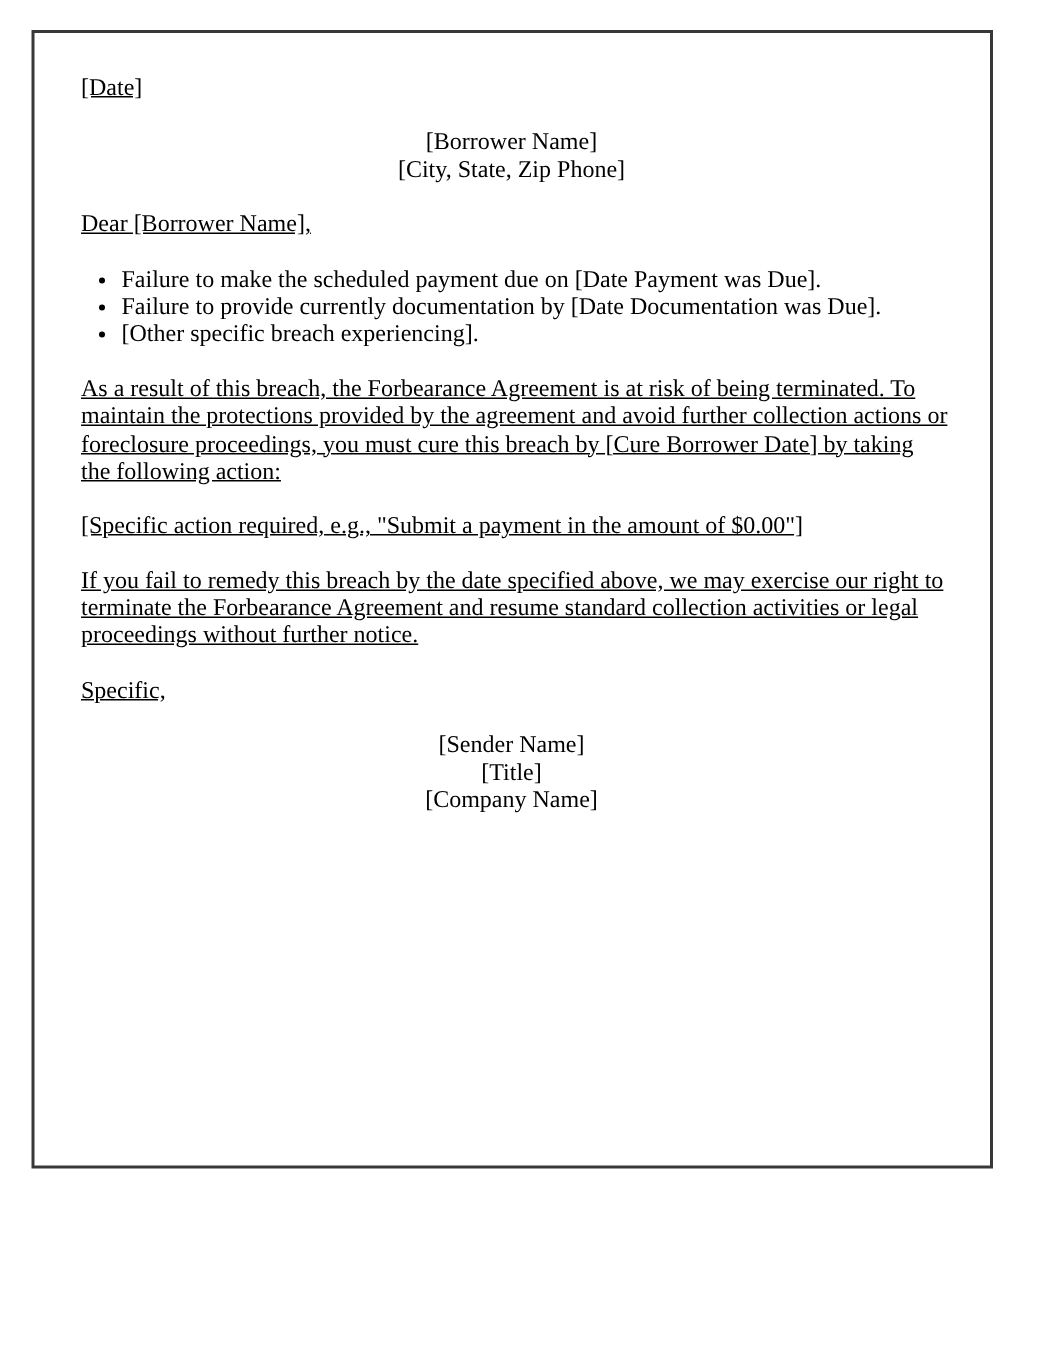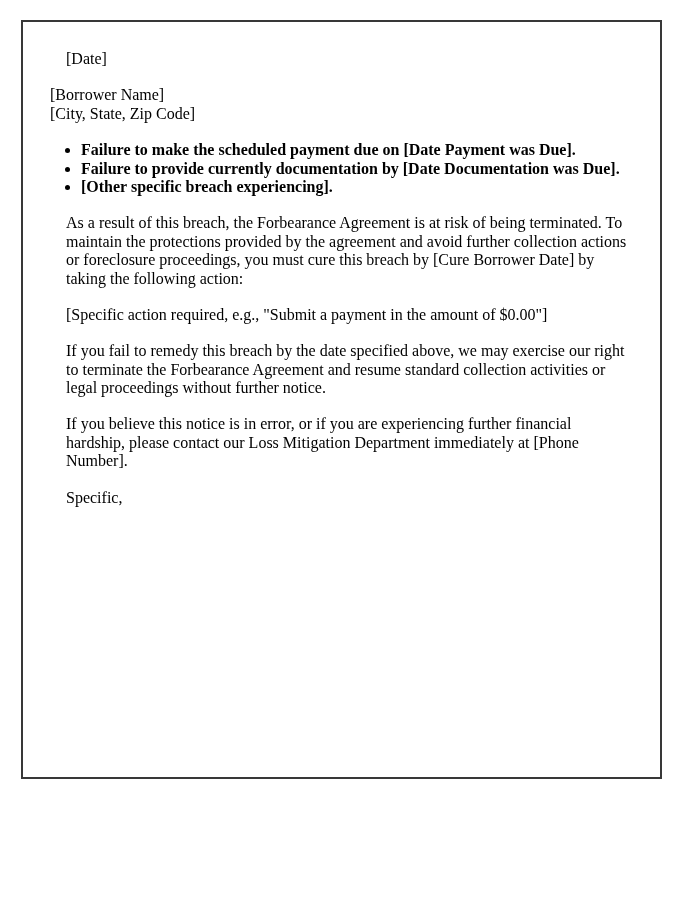--- a/index.html
+++ b/index.html
@@ -22,60 +22,66 @@
     height: 759px;
     box-sizing: border-box;
     border: 2px solid #383838;
     padding: 28px 28px 0 27px;
     background: #ffffff;
     overflow: hidden;
     font-size: 16px;
     line-height: 1.15;
   }
   .letter-frame p {
-    margin: 0 0 18px 16px;
+    margin: 0 0 18px 4px;
+    text-decoration: underline;
   }
   .addr-block, .sig-block {
     margin: 0 0 18px 0;
+    text-align: center;
   }
   ul.breach-list {
     margin: 0 0 18px 0;
     padding-left: 31px;
-    font-weight: bold;
   }
   ul.breach-list li {
     margin: 0;
   }
 </style>
 </head>
 <body>
 
 <div class="letter-frame">
 
   <p>[Date]</p>
 
   <div class="addr-block">
     <div>[Borrower Name]</div>
-    <div>[City, State, Zip Code]</div>
+    <div>[City, State, Zip Phone]</div>
   </div>
 
 
+  <p>Dear [Borrower Name],</p>
 
 
 
   <ul class="breach-list">
     <li>Failure to make the scheduled payment due on [Date Payment was Due].</li>
     <li>Failure to provide currently documentation by [Date Documentation was Due].</li>
     <li>[Other specific breach experiencing].</li>
   </ul>
 
   <p>As a result of this breach, the Forbearance Agreement is at risk of being terminated. To maintain the protections provided by the agreement and avoid further collection actions or foreclosure proceedings, you must cure this breach by [Cure Borrower Date] by taking the following action:</p>
 
   <p>[Specific action required, e.g., "Submit a payment in the amount of $0.00"]</p>
 
   <p>If you fail to remedy this breach by the date specified above, we may exercise our right to terminate the Forbearance Agreement and resume standard collection activities or legal proceedings without further notice.</p>
 
-  <p>If you believe this notice is in error, or if you are experiencing further financial hardship, please contact our Loss Mitigation Department immediately at [Phone Number].</p>
 
   <p>Specific,</p>
 
+  <div class="sig-block">
+    <div>[Sender Name]</div>
+    <div>[Title]</div>
+    <div>[Company Name]</div>
+  </div>
 
 </div>
 
 </body></html>

